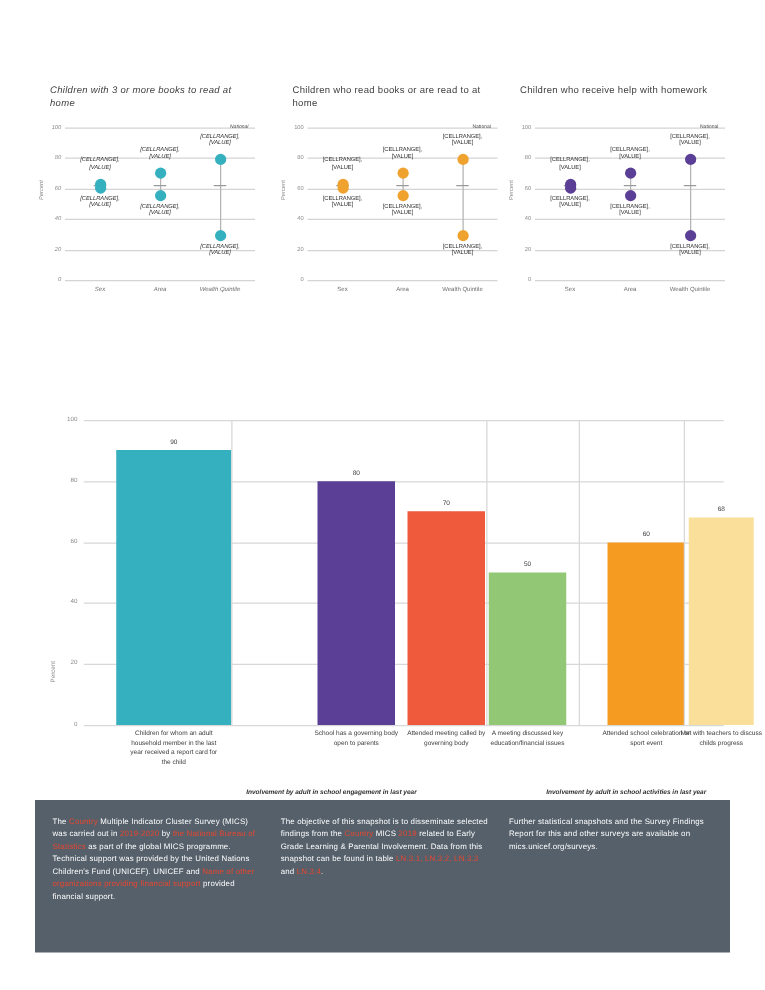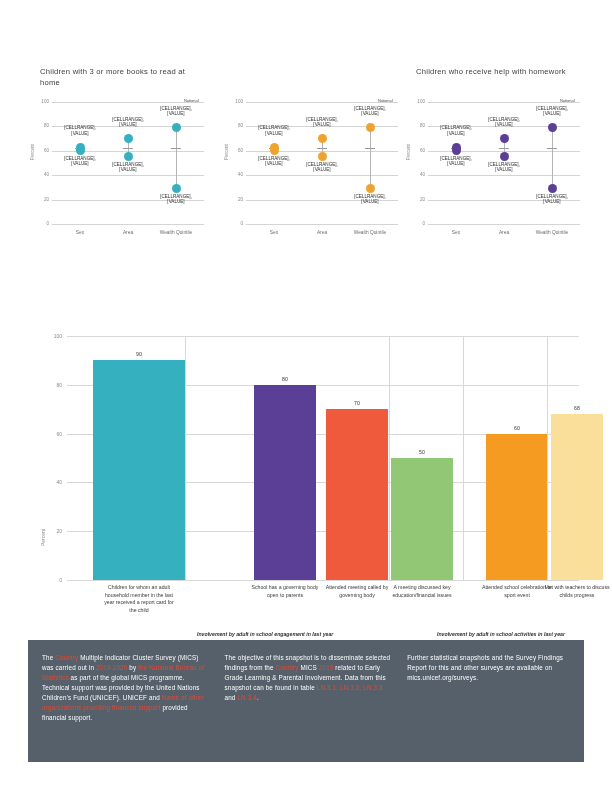--- a/index.html
+++ b/index.html
@@ -29,21 +29,21 @@
     margin-top:5px;
     border-bottom:1px solid #6f6f6f;
     width:540px;
   }
   #sec1{top:34px;}
   #sec2{top:267px;}
 
   
   .dot-panels{position:absolute;top:66px;left:0;width:612px;height:185px;}
   .dot-panel{position:absolute;top:0;width:190px;height:185px;}
-  #dp1{left:28px;}
+  #dp1{left:28px;font-style:italic;}
   #dp2{left:222px;}
   #dp3{left:404px;}
 
   .dp-title{
     font-size:7.6px;
     line-height:11px;
     color:#404040;
     letter-spacing:.25px;
     width:165px;
     margin-left:12px;
@@ -244,20 +244,21 @@
               <div class="dp-dot" style="top: 25.62px; background: rgb(53, 176, 191);"></div>
               <div class="dp-dotlabel" style="top: 3.62px;">[CELLRANGE], [VALUE]</div>
               <div class="dp-dot" style="top: 86.62px; background: rgb(53, 176, 191);"></div>
               <div class="dp-dotlabel" style="top: 91.62px;">[CELLRANGE], [VALUE]</div>
             </div>
             <div class="dp-natlabel" style="left: 132px; top: -4px;">National</div>
           </div>
       </div>
     </div>
     <div class="dot-panel" id="dp2">
+      <div class="dp-title">Children who read books or are read to at home</div>
       <div class="dp-plot">
         <div class="dp-axis-label">Percent</div>
         <div class="dp-grid">
             <div class="dp-gridline" style="top: 122px;"></div>
             <div class="dp-ytick" style="top: 122px;">0</div>
             <div class="dp-gridline" style="top: 97.6px;"></div>
             <div class="dp-ytick" style="top: 97.6px;">20</div>
             <div class="dp-gridline" style="top: 73.2px;"></div>
             <div class="dp-ytick" style="top: 73.2px;">40</div>
             <div class="dp-gridline" style="top: 48.8px;"></div>

